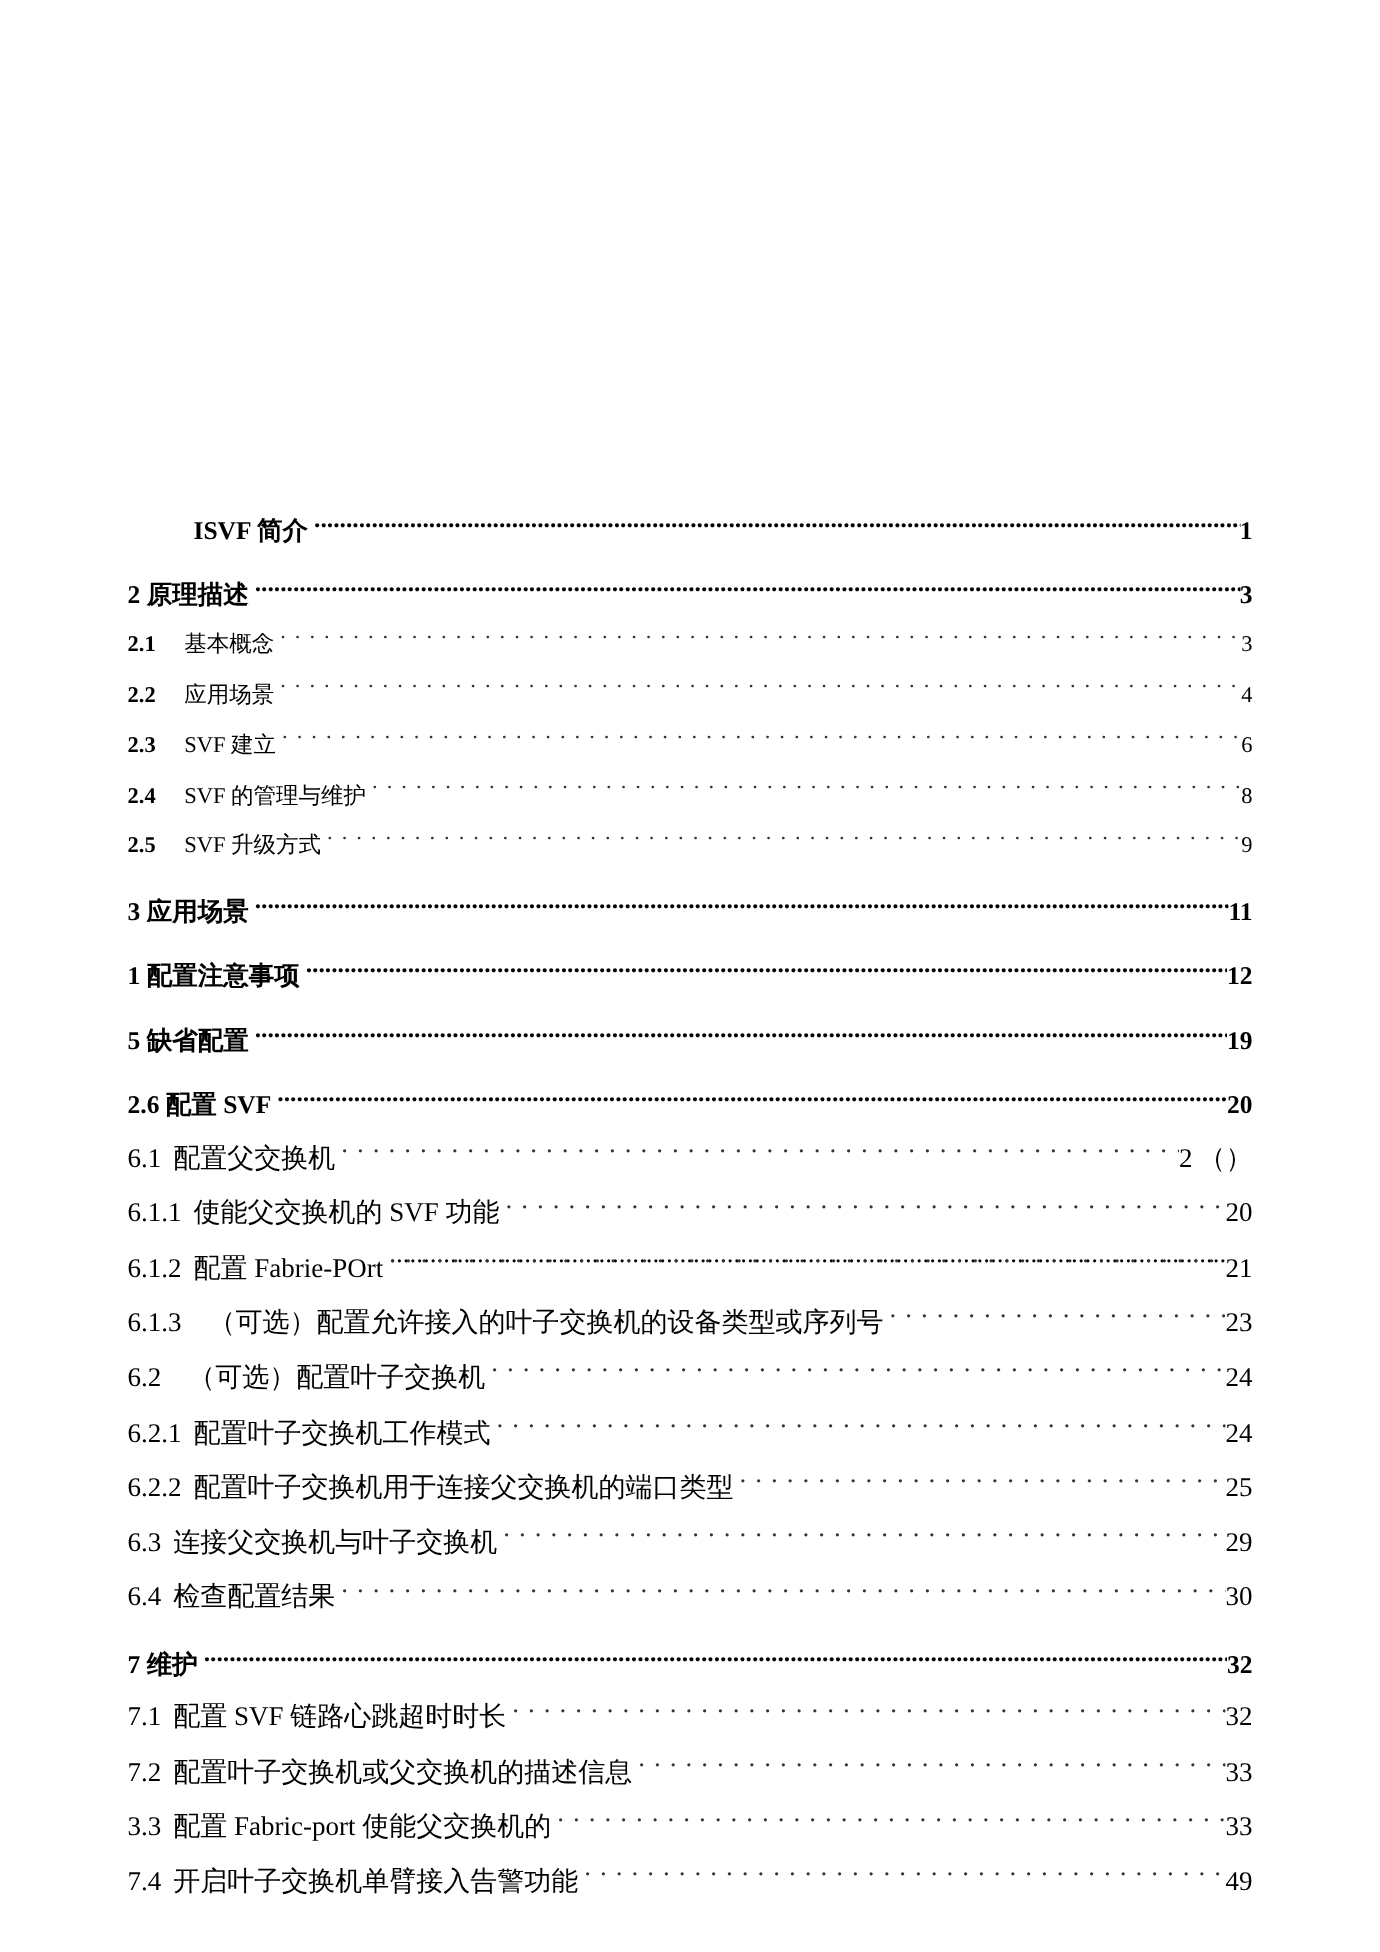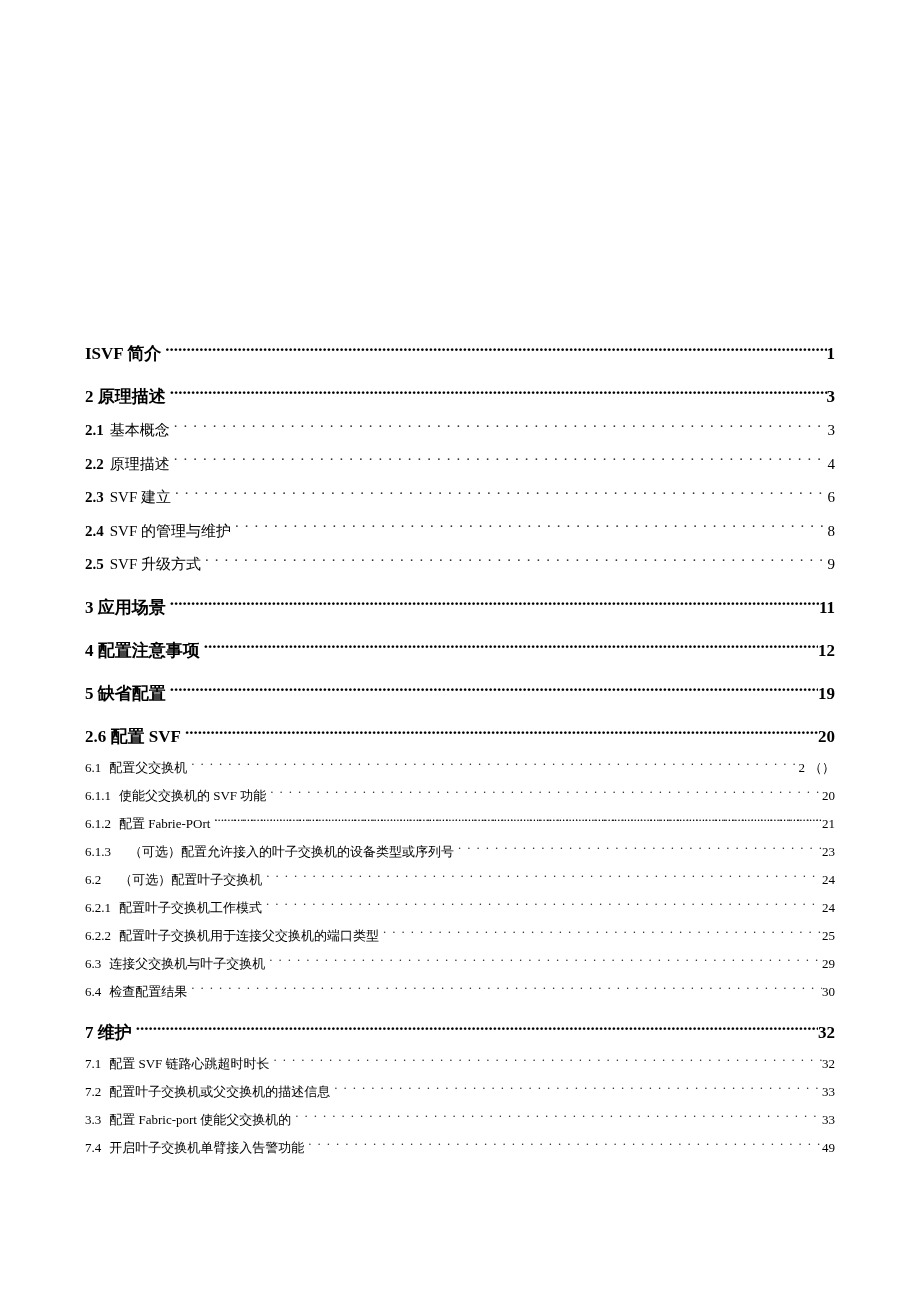--- a/index.html
+++ b/index.html
@@ -18,31 +18,31 @@
   .toc-page { flex: 0 0 auto; }
   .toc-suffix { flex: 0 0 auto; margin-left: 4px; }
 
   
   .lvl1 { font-weight: bold; font-size: 17px; margin-top: 16px; line-height: 1.6; }
   .lvl1 .toc-dots::after { letter-spacing: 0px; }
   .lvl1 .toc-page { font-weight: bold; }
 
   
   .lvl2 { font-size: 15px; margin-top: 8px; line-height: 1.7; }
-  .lvl2 .toc-num { font-weight: bold; margin-right: 6px; }
+  .lvl2 .toc-num { font-weight: bold; margin-right: 19px; }
   .lvl2 .toc-dots::after { letter-spacing: 6px; color:#333; }
   .lvl2 .toc-page { font-weight: normal; }
 
   
-  .lvl3 { font-size: 13px; margin-top: 6px; line-height: 1.7; }
+  .lvl3 { font-size: 18px; margin-top: 6px; line-height: 1.7; }
   .lvl3 .toc-num { margin-right: 8px; }
   .lvl3 .toc-dots::after { letter-spacing: 6px; color:#333; }
 
   
-  .first { margin-top: 0; }
+  .first { margin-top: 0; margin-left: 44px; }
   .lvl3.sub-indent .toc-title { margin-left: 10px; }
 </style>
 </head>
 <body>
 
 <div class="page">
   <div id="toc-container">
       <div class="toc-line lvl1 first">
         <span class="toc-title">ISVF 简介</span>
         <span style="flex: 0 0 4px;"></span>
@@ -57,21 +57,21 @@
       </div>
       <div class="toc-line lvl2">
         <span class="toc-num">2.1</span>
         <span class="toc-title">基本概念</span>
         <span style="flex: 0 0 4px;"></span>
         <span class="toc-dots"></span>
         <span class="toc-page">3</span>
       </div>
       <div class="toc-line lvl2">
         <span class="toc-num">2.2</span>
-        <span class="toc-title">原理描述</span>
+        <span class="toc-title">应用场景</span>
         <span style="flex: 0 0 4px;"></span>
         <span class="toc-dots"></span>
         <span class="toc-page">4</span>
       </div>
       <div class="toc-line lvl2">
         <span class="toc-num">2.3</span>
         <span class="toc-title">SVF 建立</span>
         <span style="flex: 0 0 4px;"></span>
         <span class="toc-dots"></span>
         <span class="toc-page">6</span>
@@ -90,21 +90,21 @@
         <span class="toc-dots"></span>
         <span class="toc-page">9</span>
       </div>
       <div class="toc-line lvl1">
         <span class="toc-title">3 应用场景</span>
         <span style="flex: 0 0 4px;"></span>
         <span class="toc-dots"></span>
         <span class="toc-page">11</span>
       </div>
       <div class="toc-line lvl1">
-        <span class="toc-title">4 配置注意事项</span>
+        <span class="toc-title">1 配置注意事项</span>
         <span style="flex: 0 0 4px;"></span>
         <span class="toc-dots"></span>
         <span class="toc-page">12</span>
       </div>
       <div class="toc-line lvl1">
         <span class="toc-title">5 缺省配置</span>
         <span style="flex: 0 0 4px;"></span>
         <span class="toc-dots"></span>
         <span class="toc-page">19</span>
       </div>

